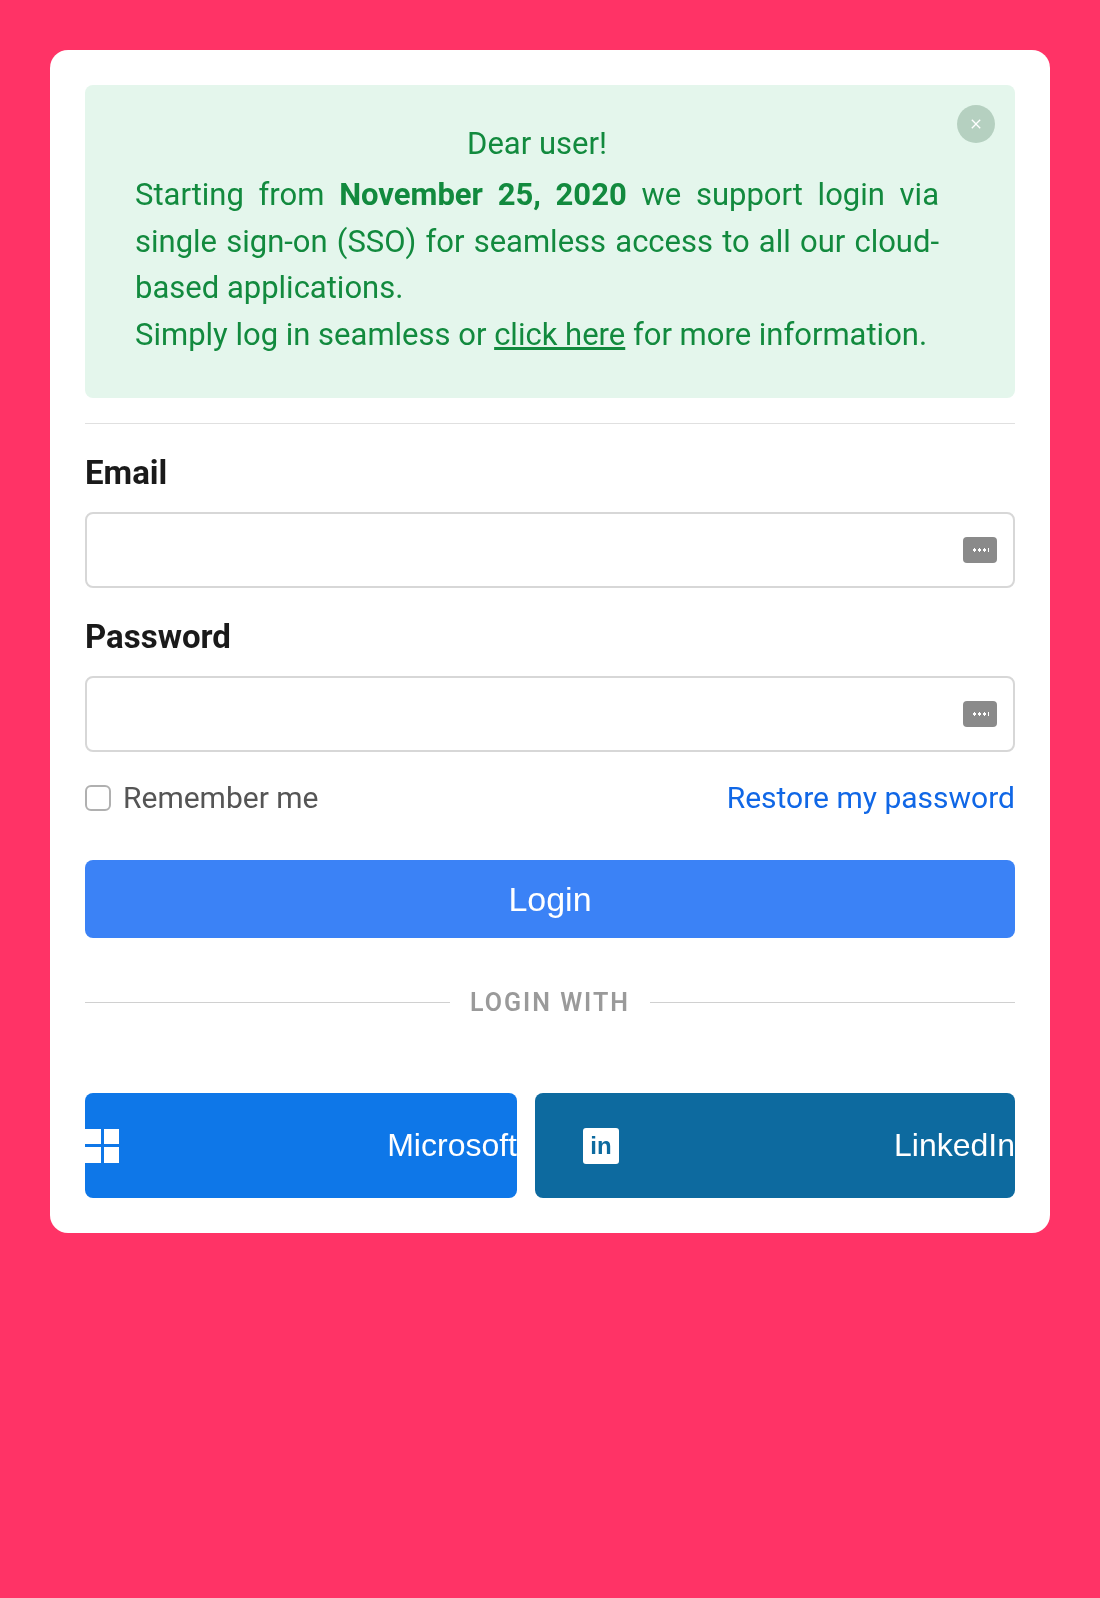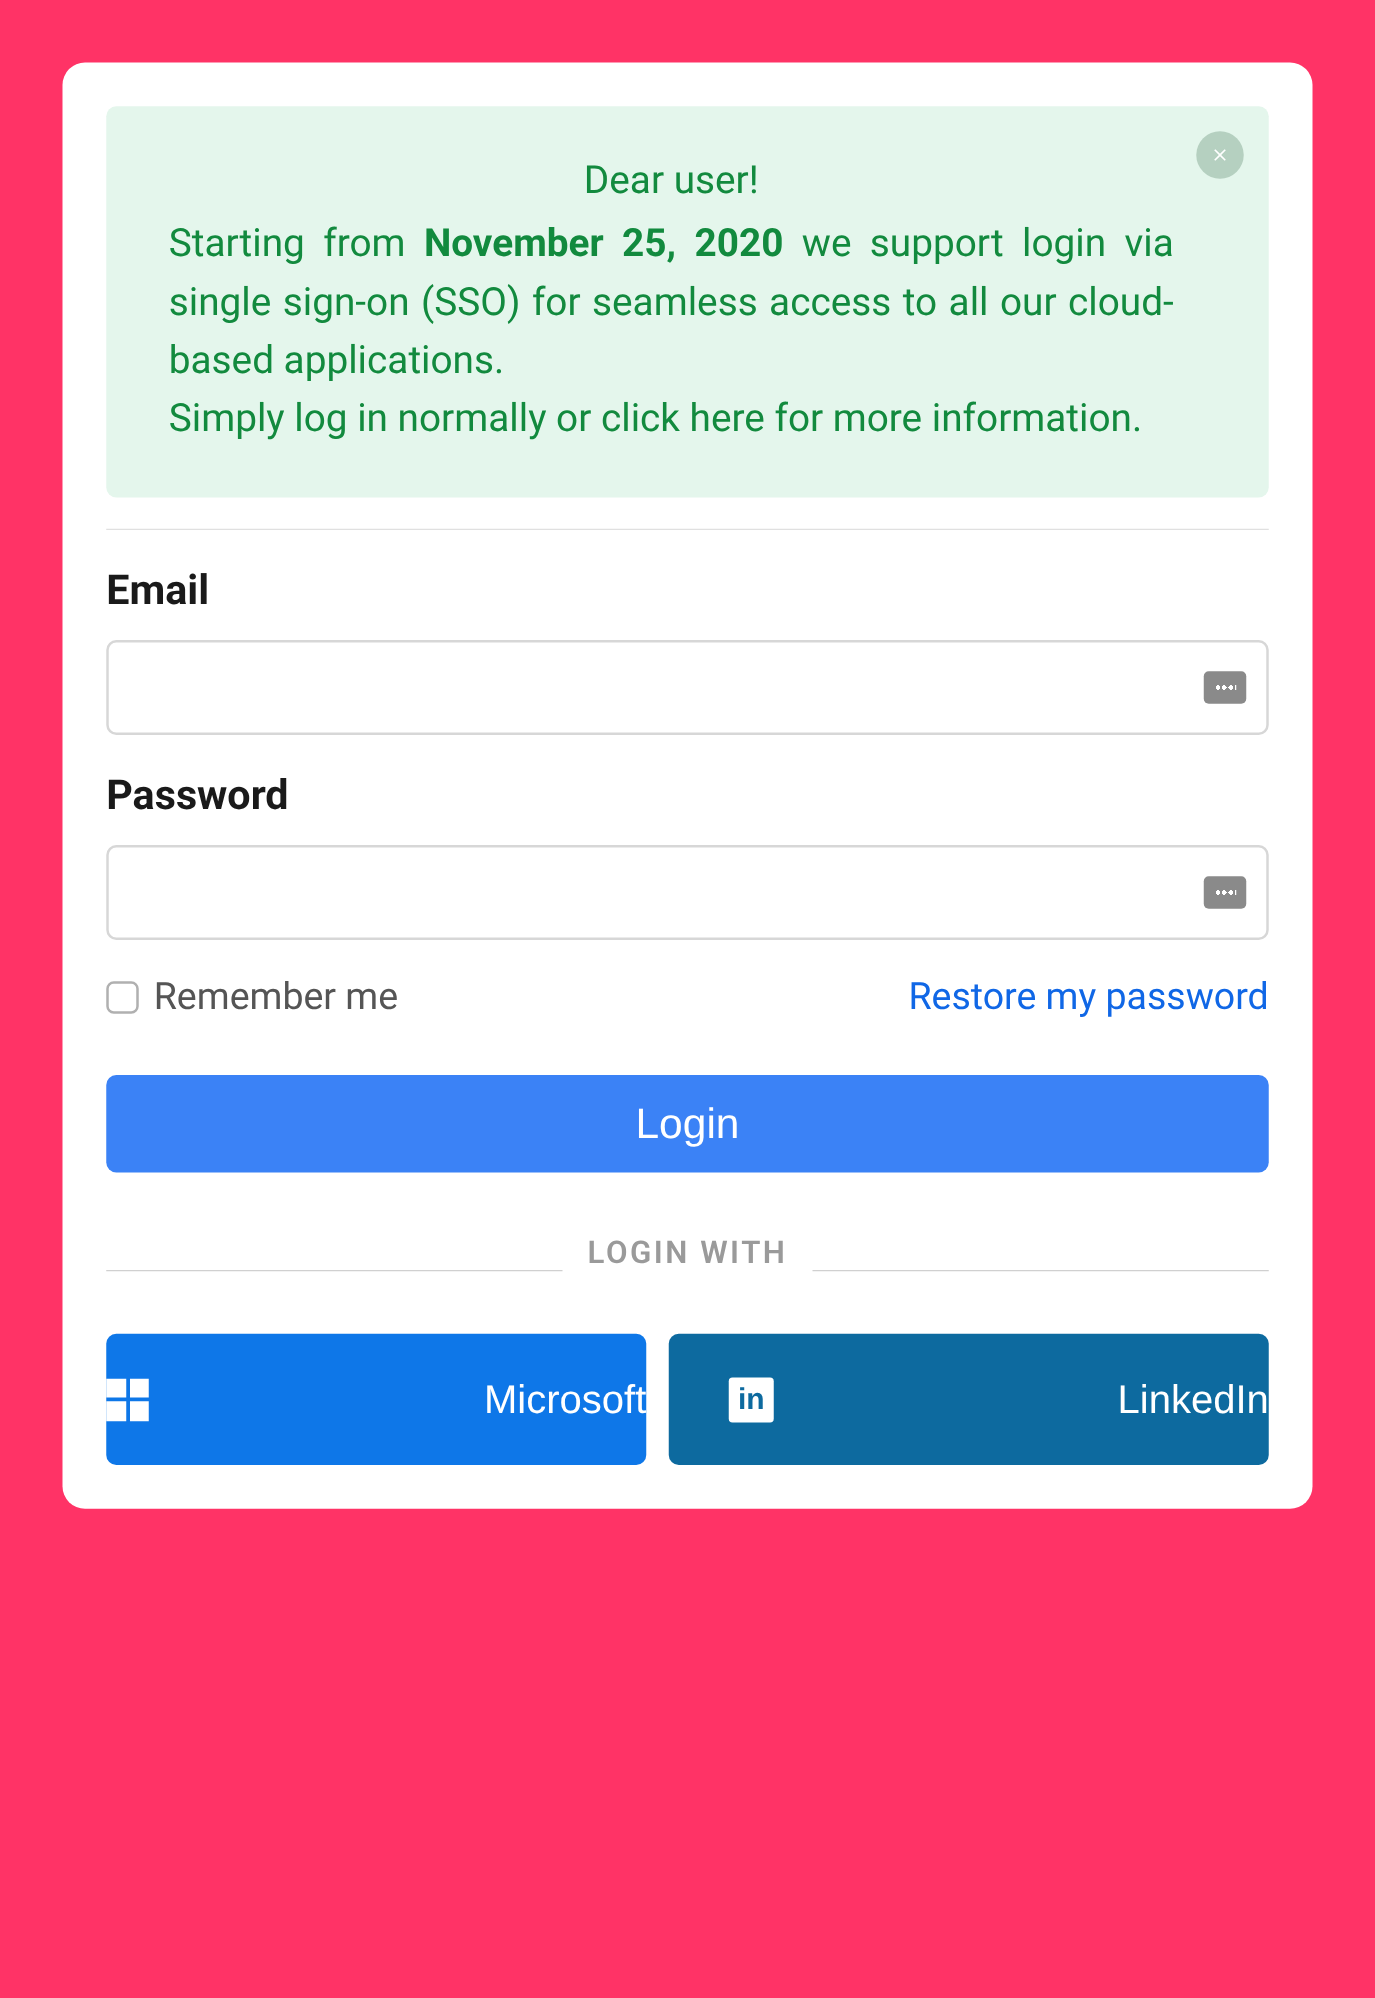--- a/index.html
+++ b/index.html
@@ -66,20 +66,21 @@
       line-height: 1.5;
       text-align: justify;
     }
     
     .alert-body strong {
       font-weight: 700;
     }
     
     .alert-link {
       color: #128a3e;
+      text-decoration: underline;
       cursor: pointer;
     }
     
     .divider {
       height: 1px;
       background-color: #e0e0e0;
       margin-bottom: 25px;
     }
     
     .form-label {
@@ -175,23 +176,23 @@
       border: none;
       border-radius: 8px;
       font-size: 34px;
       font-weight: 400;
       cursor: pointer;
       margin-bottom: 50px;
     }
     
     .login-with-row {
       display: flex;
-      align-items: flex-end;
+      align-items: center;
       gap: 20px;
-      margin-bottom: 50px;
+      margin-bottom: 76px;
     }
     
     .login-with-line {
       flex: 1;
       height: 1px;
       background-color: #d0d0d0;
     }
     
     .login-with-text {
       color: #9a9a9a;
@@ -263,21 +264,21 @@
   <div class="alert">
     <button class="alert-close">
       <svg viewBox="0 0 24 24">
           <path d="M19 6.41L17.59 5 12 10.59 6.41 5 5 6.41 10.59 12 5 17.59 6.41 19 12 13.41 17.59 19 19 17.59 13.41 12z"></path>
         </svg>
     </button>
     <div class="alert-title">Dear user!</div>
     <div class="alert-body">
       <span>Starting from </span><strong>November 25, 2020</strong><span> we support login via single sign-on (SSO) for seamless access to all our cloud-based applications.</span>
       <br>
-      <span>Simply log in normally or </span><a class="alert-link">click here</a><span> for more information.</span>
+      <span>Simply log in seamless or </span><a class="alert-link">click here</a><span> for more information.</span>
     </div>
   </div>
   
   <div class="divider"></div>
   
   <label class="form-label">Email</label>
   <div class="input-wrap">
     <input type="text" class="text-input" style="">
     <div class="input-icon"></div>
   </div>

